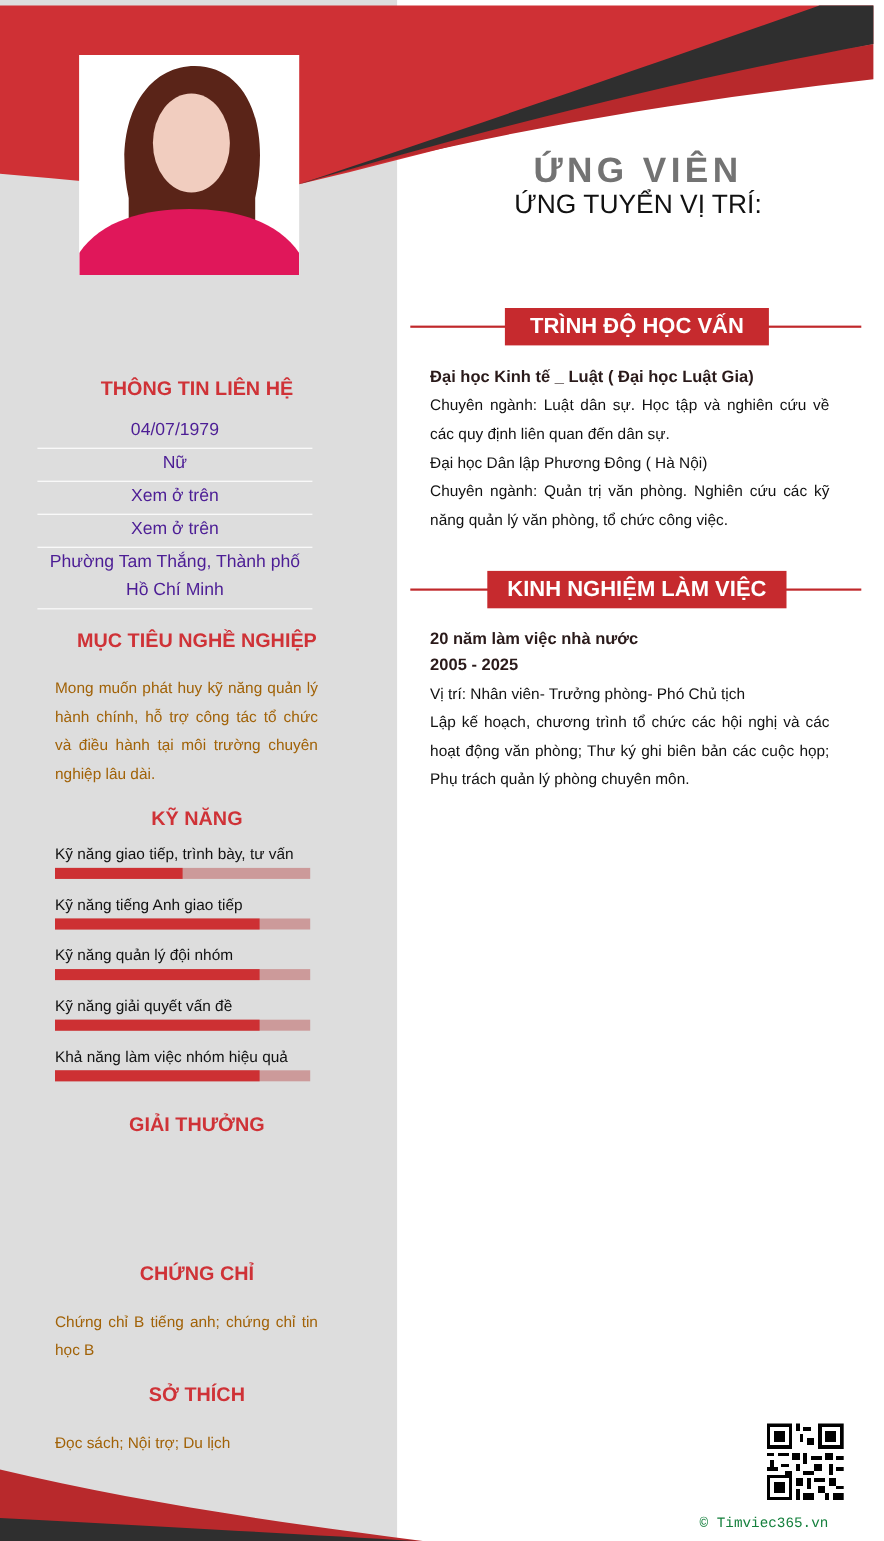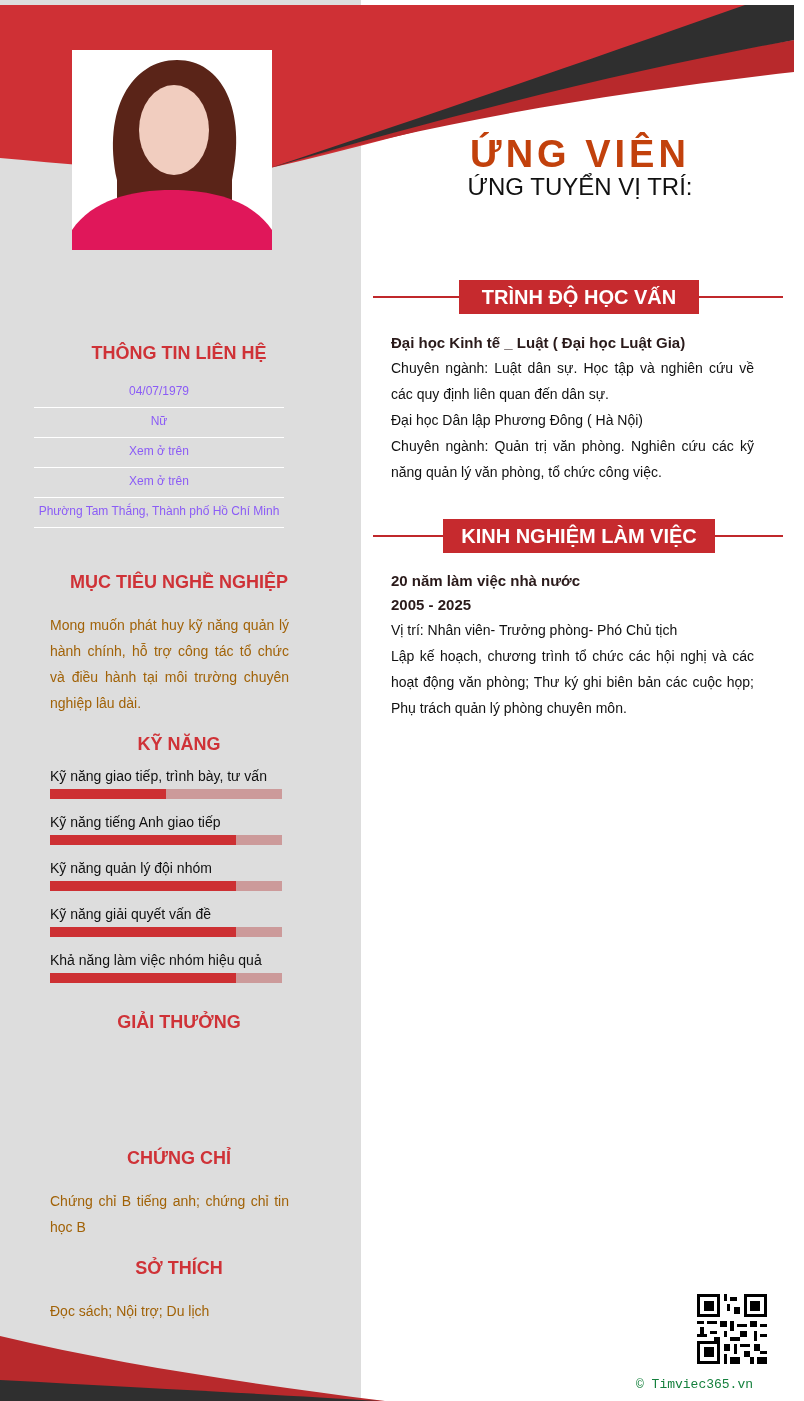--- a/index.html
+++ b/index.html
@@ -2,25 +2,25 @@
 <html><head>
 <meta charset="utf-8">
 <style>
   html, body { margin: 0; padding: 0; background: #ffffff; }
   body { width: 804px; height: 1401px; position: relative; overflow: hidden; font-family: "Liberation Sans", sans-serif; color: #222; }
   .page { position: absolute; left: 0; top: 0; width: 804px; height: 1401px; }
   .leftcol { position: absolute; left: 0; top: 0; width: 361px; height: 1401px; background: #dddddd; }
   svg.deco { position: absolute; left: 0; top: 0; }
   .photo { position: absolute; left: 72px; top: 50px; width: 200px; height: 200px; background: #ffffff; overflow: hidden; }
   .hero { position: absolute; left: 380px; top: 134px; width: 400px; text-align: center; }
-  .hero .name { color: #c2410c; font-weight: bold; font-size: 38px; letter-spacing: 4px; line-height: 40px; }
+  .hero .name { color: #737373; font-weight: bold; font-size: 32px; letter-spacing: 4px; line-height: 40px; }
   .hero .sub { color: #111; font-size: 24px; line-height: 26px; }
   .lh { position: absolute; color: #cf3237; font-weight: bold; font-size: 18px; text-align: center; }
   .contact { position: absolute; left: 34px; top: 378px; width: 250px; }
-  .contact .row { border-bottom: 1px solid #ffffff; text-align: center; font-size: 12px; line-height: 26px; padding: 0 0 3px 0; color: #8b5cf6; }
+  .contact .row { border-bottom: 1px solid #ffffff; text-align: center; font-size: 16px; line-height: 26px; padding: 0 0 3px 0; color: #4c1d95; }
   .para { position: absolute; left: 50px; width: 239px; font-size: 14px; line-height: 26px; text-align: justify; color: #a16207; }
   .skills { position: absolute; left: 50px; top: 766px; width: 232px; }
   .skill { height: 46px; }
   .skill .lbl { font-size: 14px; line-height: 20px; color: #111; }
   .bar { margin-top: 3px; height: 10px; background: #cc9a9a; position: relative; }
   .bar .fill { position: absolute; left: 0; top: 0; height: 10px; background: #cd3033; }
   .sechead { position: absolute; left: 373px; width: 410px; height: 34px; }
   .sechead .line { position: absolute; left: 0; right: 0; top: 16px; height: 2px; background: #c0282b; }
   .sechead .box { position: absolute; top: 0; height: 34px; background: #c62a2e; color: #fff; font-weight: bold; font-size: 20px; line-height: 34px; text-align: center; }
   .rblock { position: absolute; left: 391px; width: 363px; font-size: 14px; line-height: 26px; color: #111; text-align: justify; }

